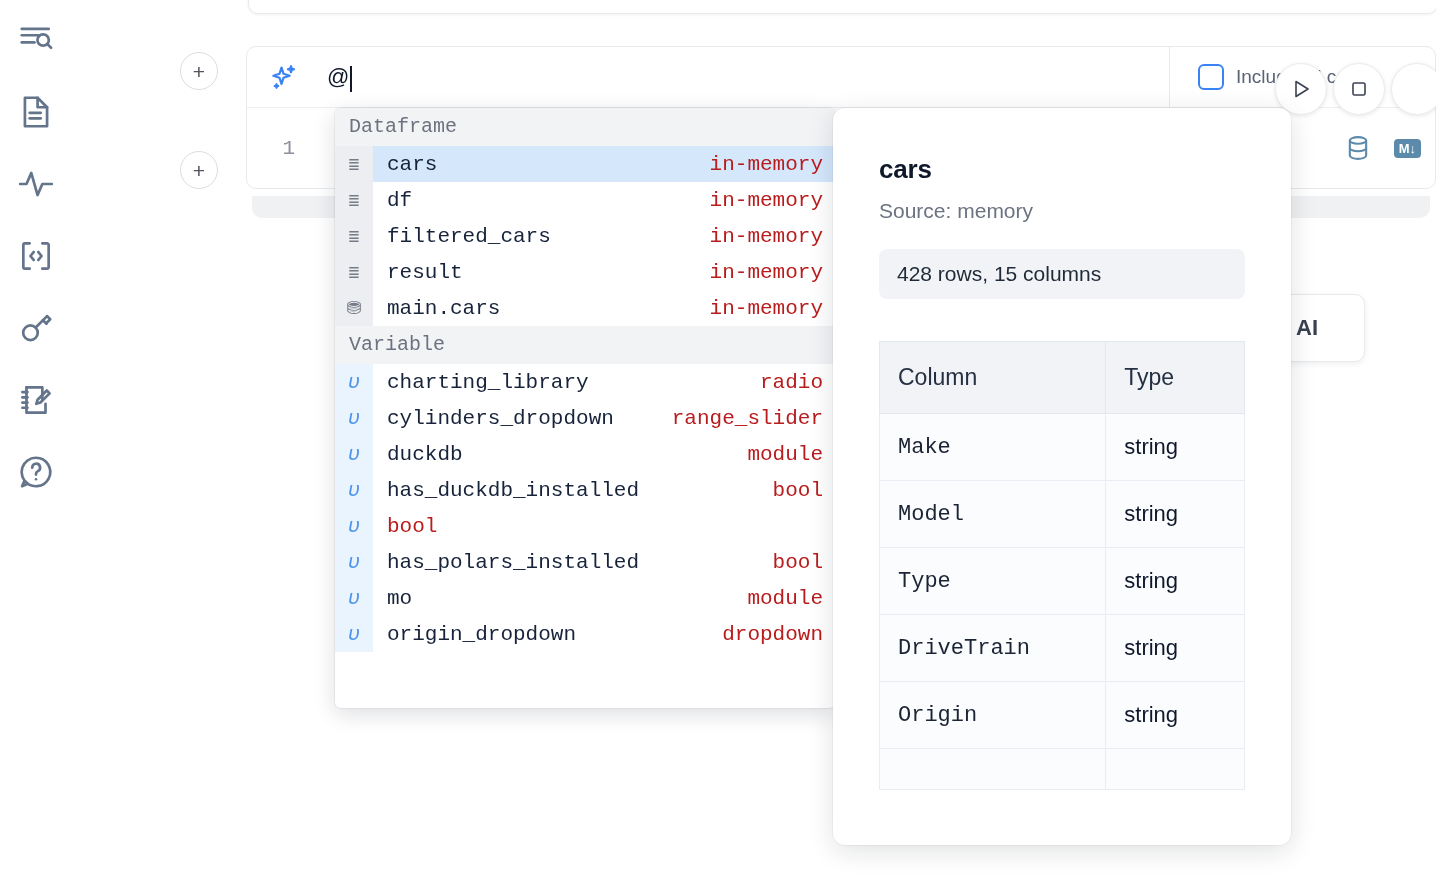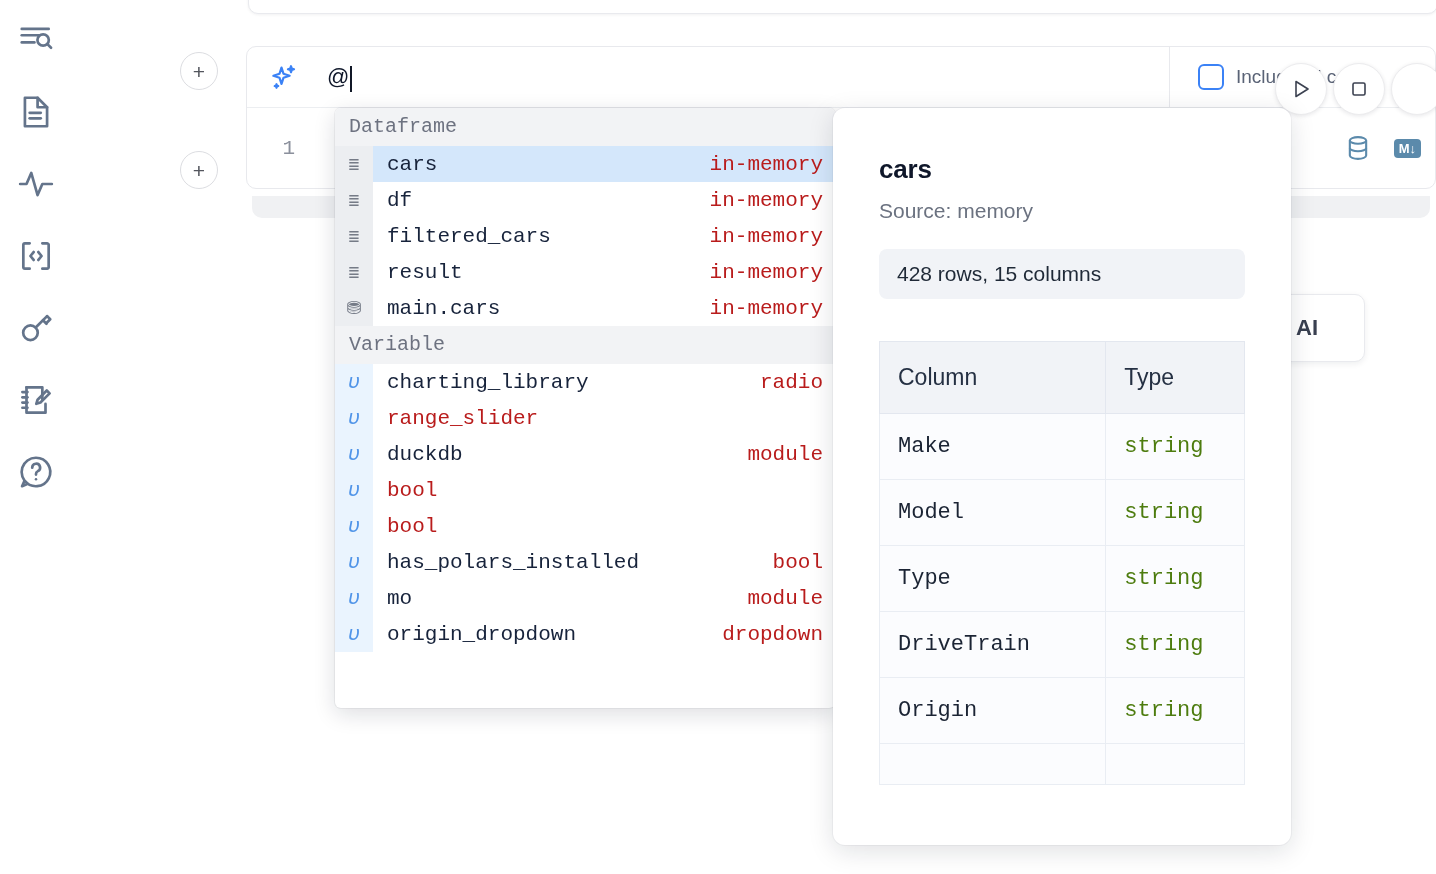--- a/index.html
+++ b/index.html
@@ -345,22 +345,22 @@
     border: 1px solid #e9edf3;
     padding: 20px 4px 20px 18px;
     font-size: 22px;
     background: #fbfcfe;
   }
   .detail-table td.col-name {
     font-family: "Liberation Mono", monospace;
     color: #1b2434;
   }
   .detail-table td.col-type {
-    font-family: Liberation Mono, monospace;
-    color: #4d7c0f;
+    font-family: Liberation Sans, sans-serif;
+    color: #0f172a;
   }
   .detail-table col.c1 { width: 62%; }
   .detail-table col.c2 { width: 38%; }
 </style>
 </head>
 <body>
 
 <div class="root">
 
   <div class="rail">
@@ -540,33 +540,35 @@
       <div class="ac-item">
         <div class="ac-gutter var">υ</div>
         <div class="ac-body">
           <span class="ac-name">charting_library</span>
           <span class="ac-type">radio</span>
         </div>
       </div>
       <div class="ac-item">
         <div class="ac-gutter var">υ</div>
         <div class="ac-body">
+          <span class="ac-name">cylinders_dropdown</span>
           <span class="ac-type">range_slider</span>
         </div>
       </div>
       <div class="ac-item">
         <div class="ac-gutter var">υ</div>
         <div class="ac-body">
           <span class="ac-name">duckdb</span>
           <span class="ac-type">module</span>
         </div>
       </div>
       <div class="ac-item">
         <div class="ac-gutter var">υ</div>
         <div class="ac-body">
+          <span class="ac-name">has_duckdb_installed</span>
           <span class="ac-type">bool</span>
         </div>
       </div>
       <div class="ac-item">
         <div class="ac-gutter var">υ</div>
         <div class="ac-body">
           <span class="ac-type">bool</span>
         </div>
       </div>
       <div class="ac-item">

